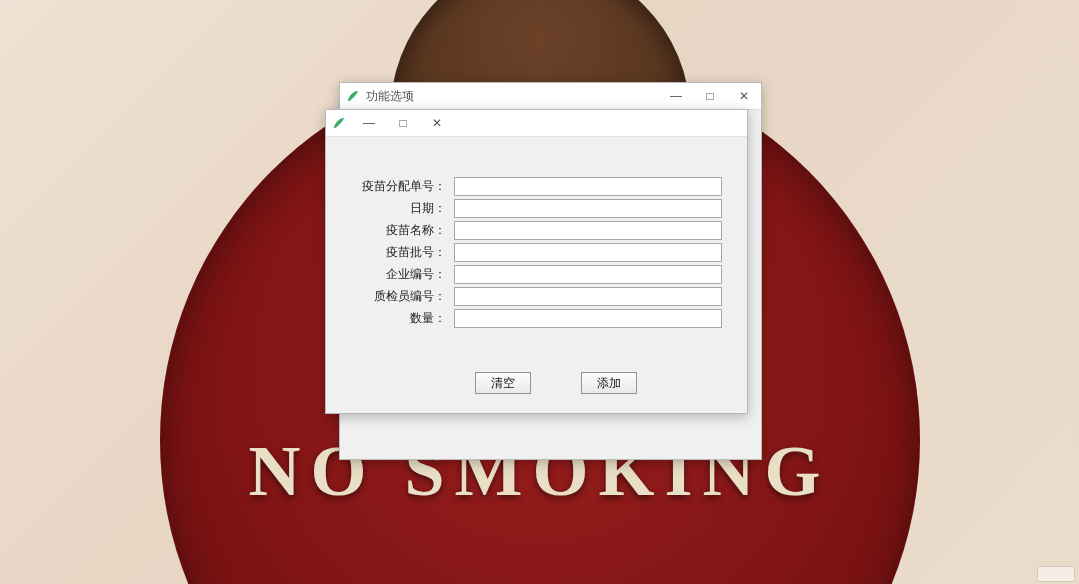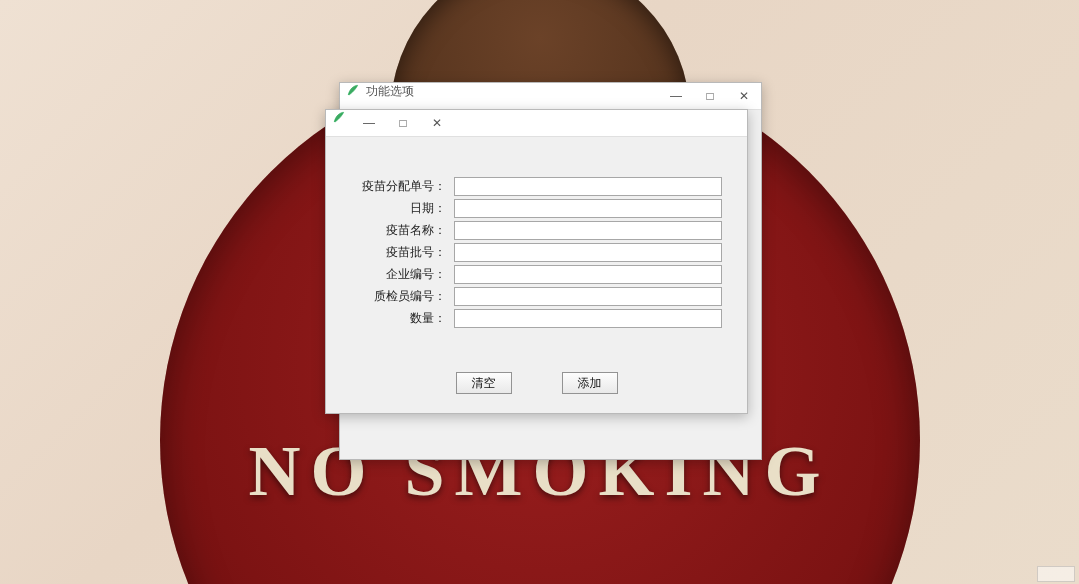--- a/index.html
+++ b/index.html
@@ -58,20 +58,21 @@
     background: #f0f0f0;
     border: 1px solid #b9b9b9;
     box-shadow: 0 3px 12px rgba(0,0,0,0.25);
   }
   .titlebar {
     position: relative;
     height: 26px;
     background: #ffffff;
     border-bottom: 1px solid #e0e0e0;
     display: flex;
+    align-items: center;
     padding-left: 6px;
     color: #555;
   }
   .feather-icon {
     width: 14px;
     height: 14px;
     margin-right: 6px;
     flex: 0 0 auto;
   }
   .title-text {
@@ -88,20 +89,21 @@
     display: flex;
     align-items: center;
     justify-content: center;
     color: #555;
   }
 
   .client-area {
     position: relative;
     width: 100%;
     height: calc(100% - 26px);
+    padding-left: 39px;
   }
 
   
   .form-grid {
     position: absolute;
     left: 0;
     top: 38px;
     width: 100%;
   }
   .form-row {

